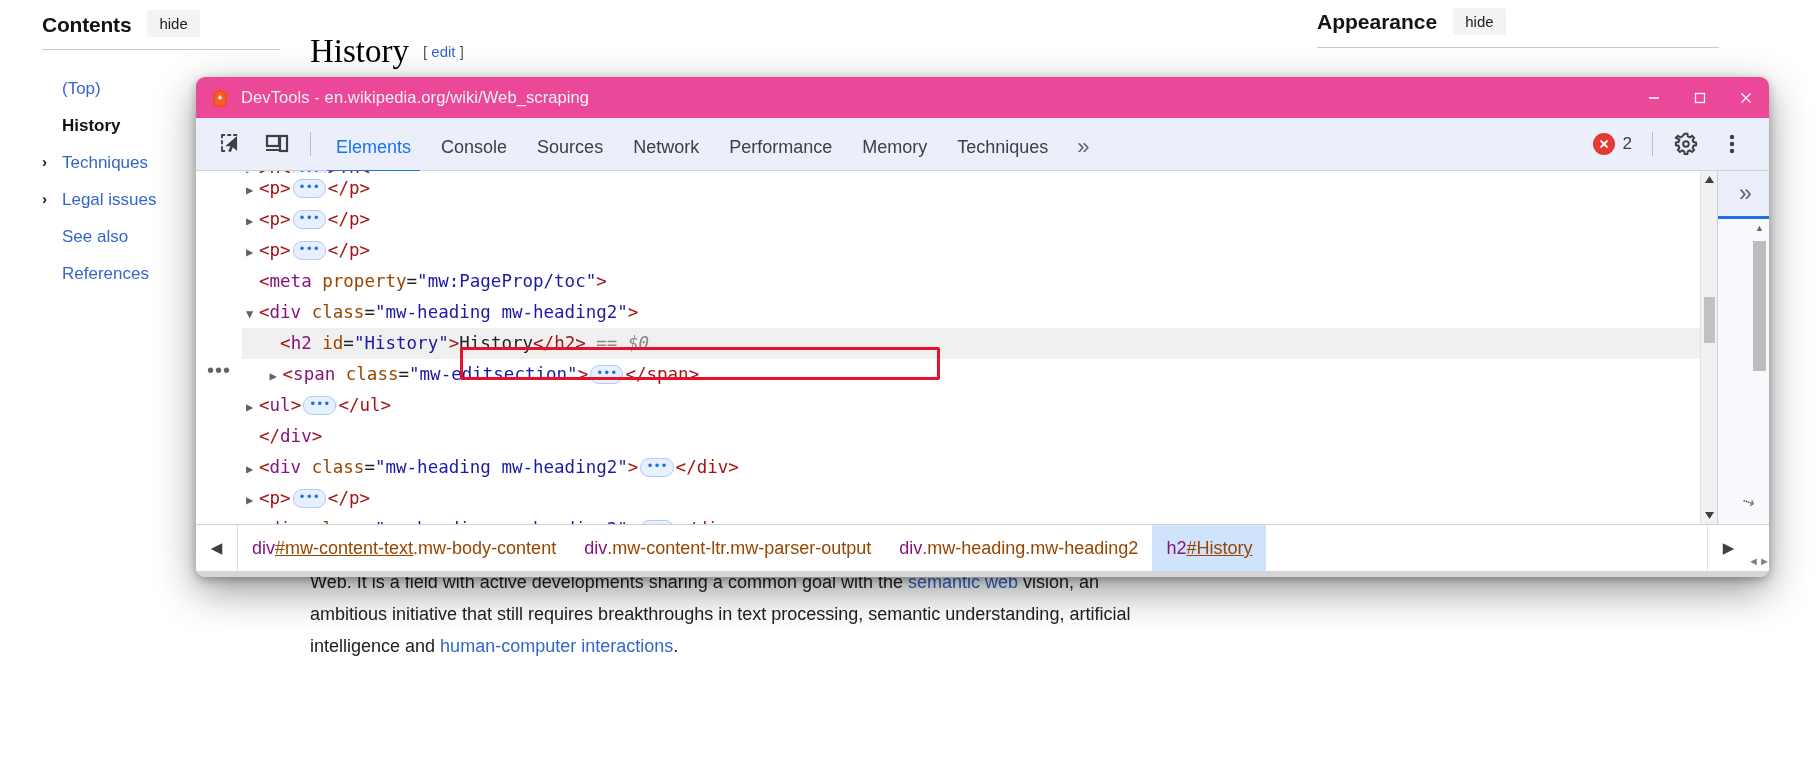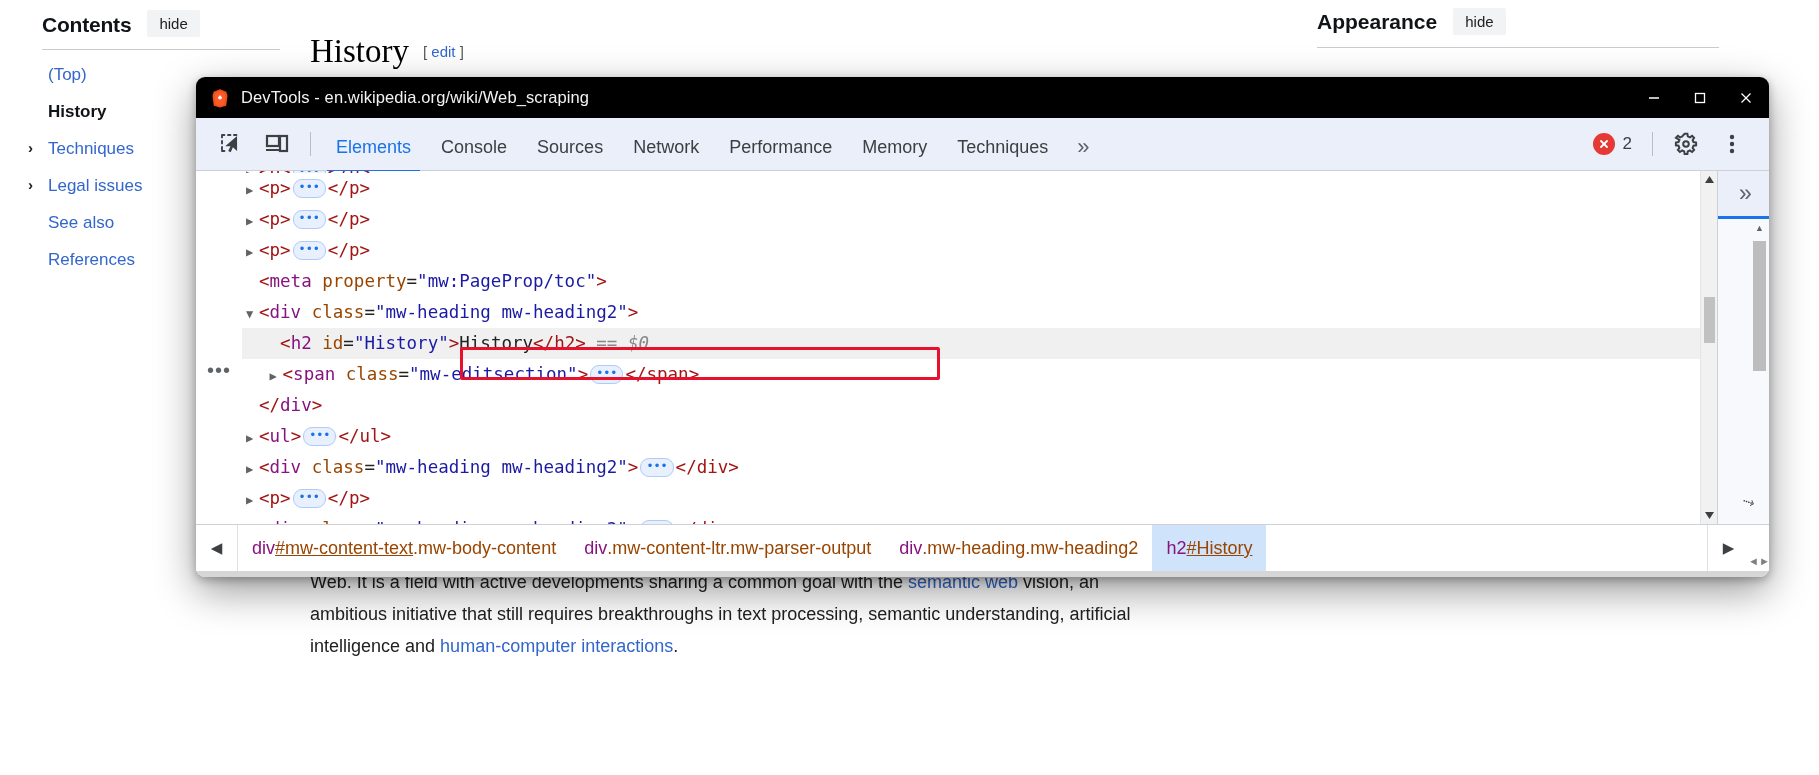--- a/index.html
+++ b/index.html
@@ -17,21 +17,21 @@
 
   .toc-panel { position:absolute; left:0; top:0; width:300px; padding:10px 0 0 0; }
   .toc-head { display:flex; align-items:flex-end; gap:16px; padding:0 20px 0 42px; }
   .toc-title { font-size:21px; font-weight:bold; color:#101418; letter-spacing:-0.2px; }
   .hide-btn {
     background:#f1f3f5; border:0; border-radius:2px; color:#202122;
     font-size:15px; font-family:"Liberation Sans", sans-serif;
     padding:5px 12px; cursor:pointer;
   }
   .toc-rule { margin:12px 20px 0 42px; height:1px; background:#c8ccd1; }
-  .toc-list { list-style:none; margin:0; padding:14px 10px 0 28px; }
+  .toc-list { list-style:none; margin:14px; padding:14px 10px 0 28px; }
   .toc-list li { display:flex; align-items:flex-start; gap:6px; margin-bottom:16px; }
   .toc-arrow { color:#202122; font-size:15px; line-height:20px; width:14px; flex:0 0 14px; font-weight:bold;}
   .toc-link { color:#3366cc; font-size:17px; line-height:21px; text-decoration:none; cursor:pointer; }
   .toc-link.bold { color:#101418; font-weight:bold; }
 
   .content-col { position:absolute; left:310px; top:32px; width:960px; }
   .wiki-h2 {
     font-family:"Liberation Serif", serif;
     font-size:33px; color:#000; font-weight:normal; margin:0; display:inline-block;
     line-height:1.2;
@@ -54,21 +54,21 @@
   
   #devtools {
     position:absolute; left:196px; top:77px; width:1573px; height:500px;
     border-radius:9px;
     box-shadow:0 14px 40px rgba(0,0,0,.40), 0 3px 10px rgba(0,0,0,.28);
     overflow:hidden;
     background:#ffffff;
     display:flex; flex-direction:column;
   }
   .dt-titlebar {
-    height:41px; background:#000000; display:flex; align-items:center;
+    height:41px; background:#ec4899; display:flex; align-items:center;
     flex:0 0 41px;
   }
   .brave-icon { margin-left:14px; width:20px; height:20px; display:block; }
   .dt-title { color:#f2f2f2; font-size:16.5px; margin-left:11px; letter-spacing:.1px; }
   .win-controls { margin-left:auto; display:flex; height:100%; }
   .win-btn {
     width:46px; height:100%; display:flex; align-items:center; justify-content:center;
     cursor:pointer;
   }
 
@@ -348,23 +348,23 @@
       <div class="dom-row"><span class="tri closed"></span><span class="tag">&lt;p&gt;</span><span class="ellip">•••</span><span class="tag">&lt;/p&gt;</span></div>
 
       <div class="dom-row"><span class="tri blank"></span><span class="tag">&lt;</span><span class="tag2">meta</span><span> </span><span class="attr">property</span><span class="txt">=</span><span class="val">"<span>mw:PageProp/toc</span>"</span><span class="tag">&gt;</span></div>
 
       <div class="dom-row"><span class="tri open"></span><span class="tag">&lt;</span><span class="tag2">div</span><span> </span><span class="attr">class</span><span class="txt">=</span><span class="val">"<span>mw-heading mw-heading2</span>"</span><span class="tag">&gt;</span></div>
 
       <div class="dom-row selected"><span class="tri blank"></span>  <span class="tag">&lt;</span><span class="tag2">h2</span><span> </span><span class="attr">id</span><span class="txt">=</span><span class="val">"<span>History</span>"</span><span class="tag">&gt;</span><span class="txt">History</span><span class="tag">&lt;/<span>h2</span>&gt;</span> <span class="eq0">== $0</span></div>
 
       <div class="dom-row"><span class="tri blank"></span> <span class="tri closed"></span><span class="tag">&lt;</span><span class="tag2">span</span><span> </span><span class="attr">class</span><span class="txt">=</span><span class="val">"<span>mw-editsection</span>"</span><span class="tag">&gt;</span><span class="ellip">•••</span><span class="tag">&lt;/<span>span</span>&gt;</span></div>
 
+      <div class="dom-row"><span class="tri closed"></span><span class="tag">&lt;</span><span class="tag2">ul</span><span class="tag">&gt;</span><span class="ellip">•••</span><span class="tag">&lt;/<span>ul</span>&gt;</span></div>
+
       <div class="dom-row"><span class="tri blank"></span><span class="tag">&lt;/<span class="tag2">div</span>&gt;</span></div>
-
-      <div class="dom-row"><span class="tri closed"></span><span class="tag">&lt;</span><span class="tag2">ul</span><span class="tag">&gt;</span><span class="ellip">•••</span><span class="tag">&lt;/<span>ul</span>&gt;</span></div>
 
       <div class="dom-row"><span class="tri closed"></span><span class="tag">&lt;</span><span class="tag2">div</span><span> </span><span class="attr">class</span><span class="txt">=</span><span class="val">"<span>mw-heading mw-heading2</span>"</span><span class="tag">&gt;</span><span class="ellip">•••</span><span class="tag">&lt;/<span>div</span>&gt;</span></div>
 
       <div class="dom-row"><span class="tri closed"></span><span class="tag">&lt;p&gt;</span><span class="ellip">•••</span><span class="tag">&lt;/p&gt;</span></div>
 
       <div class="dom-row partial-bottom"><span class="tri closed"></span><span class="tag">&lt;</span><span class="tag2">div</span><span> </span><span class="attr">class</span><span class="txt">=</span><span class="val">"<span>mw-heading mw-heading3</span>"</span><span class="tag">&gt;</span><span class="ellip">•••</span><span class="tag">&lt;/<span>div</span>&gt;</span></div>
 
       <div class="redbox"></div>
     </div>
 

